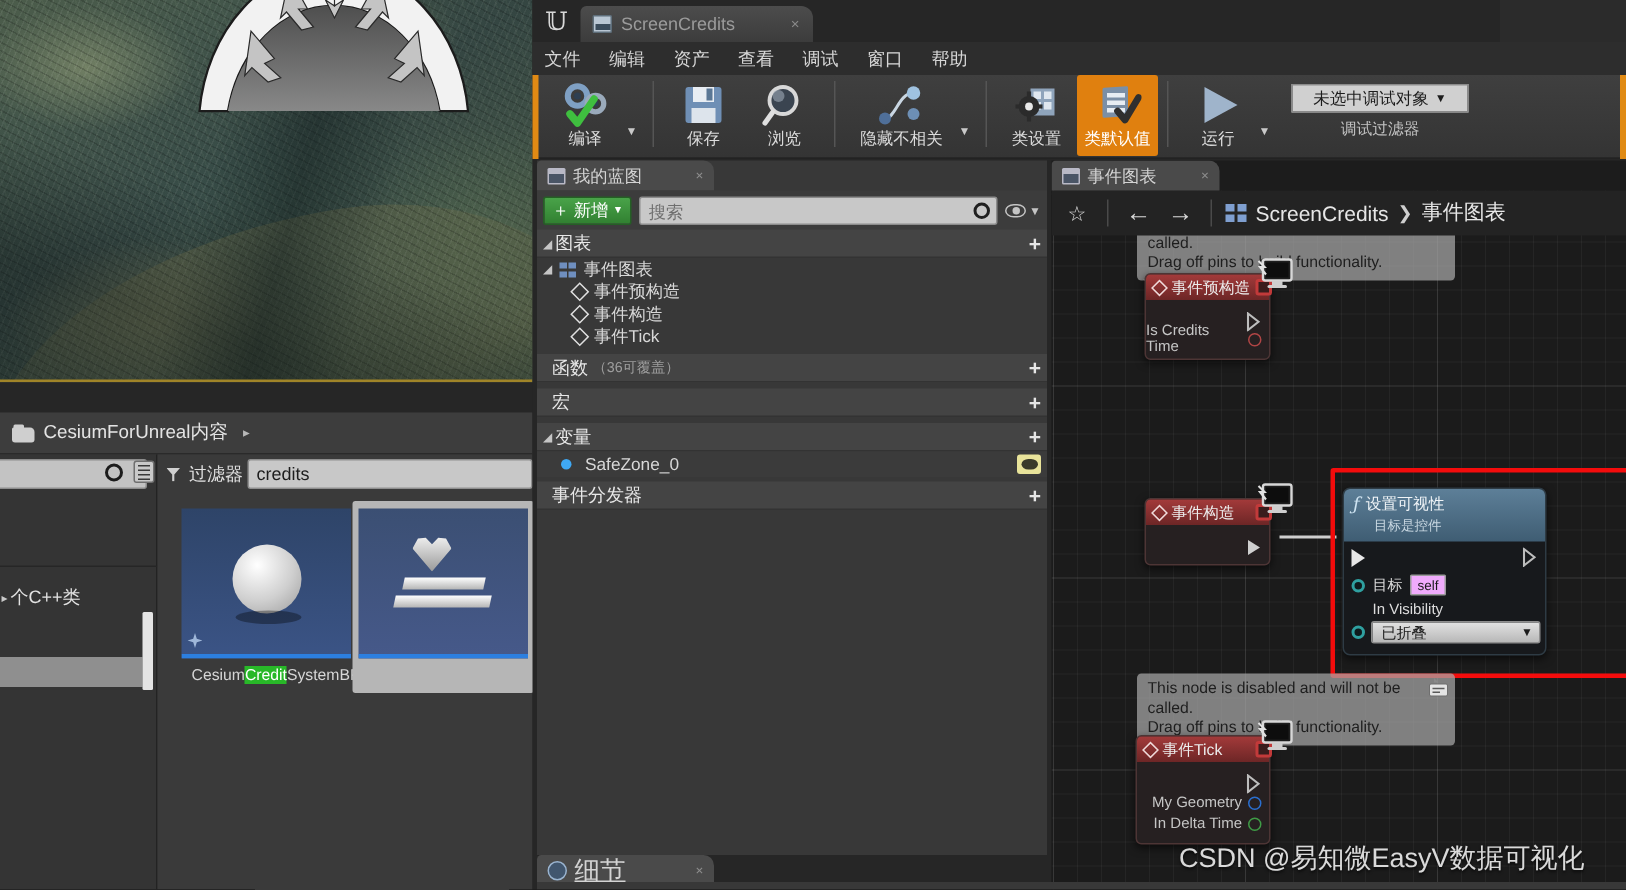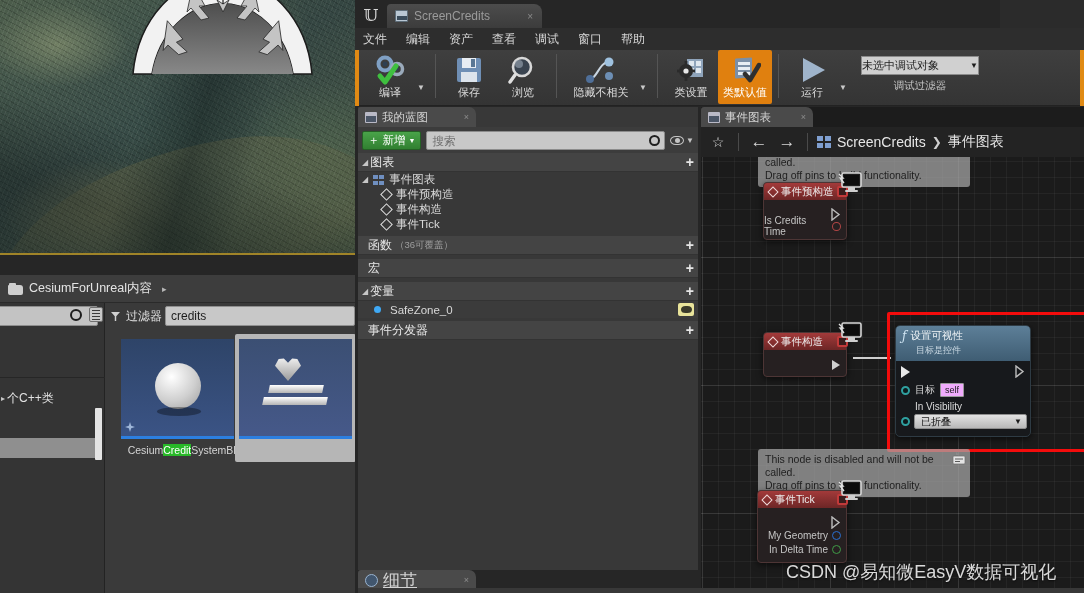--- a/index.html
+++ b/index.html
@@ -158,21 +158,21 @@
   .tb-btn { width: 54px; height: 54px; display: flex; flex-direction: column; align-items: center; justify-content: flex-start; padding-top: 4px; position: relative; }
   .tb-btn .tb-label { font-size: 11px; color: #dcdcdc; position: absolute; bottom: 4px; white-space: nowrap; }
   .tb-btn.active { background: #e0800f; border-radius: 2px; }
   .tb-btn.active .tb-label { color: #fff; }
   .tb-ico { width: 32px; height: 32px; position: relative; }
   .tb-caret { width: 12px; align-self: center; color: #c9c9c9; font-size: 8px; margin-top: 20px; }
   .tb-sep { width: 1px; height: 44px; background: #555; margin: 4px 6px 0 6px; }
   #debug-box { display:flex; flex-direction:column; align-items:center; margin-left: 10px; margin-top: 6px; }
   #debug-select {
     width: 118px; height: 19px; background: #d0d0d0; border: 1px solid #8b8b8b;
-    color: #1c1c1c; font-size: 11px; display: flex; align-items: center; justify-content: space-between; gap: 4px;
+    color: #1c1c1c; font-size: 11px; display: flex; align-items: center; justify-content: center; gap: 4px;
   }
   #debug-hint { color: #c3c3c3; font-size: 10.5px; margin-top: 4px; }
 
   
   #mb { position: absolute; left: 3px; top: 107px; width: 340px; height: 463px; background: #383838; }
   #mb-tab {
     position: absolute; left: 0; top: 0; width: 118px; height: 20px;
     background: #4a4a4a; border-radius: 3px 7px 0 0;
     display: flex; align-items: center; gap: 5px; padding-left: 7px;
   }

